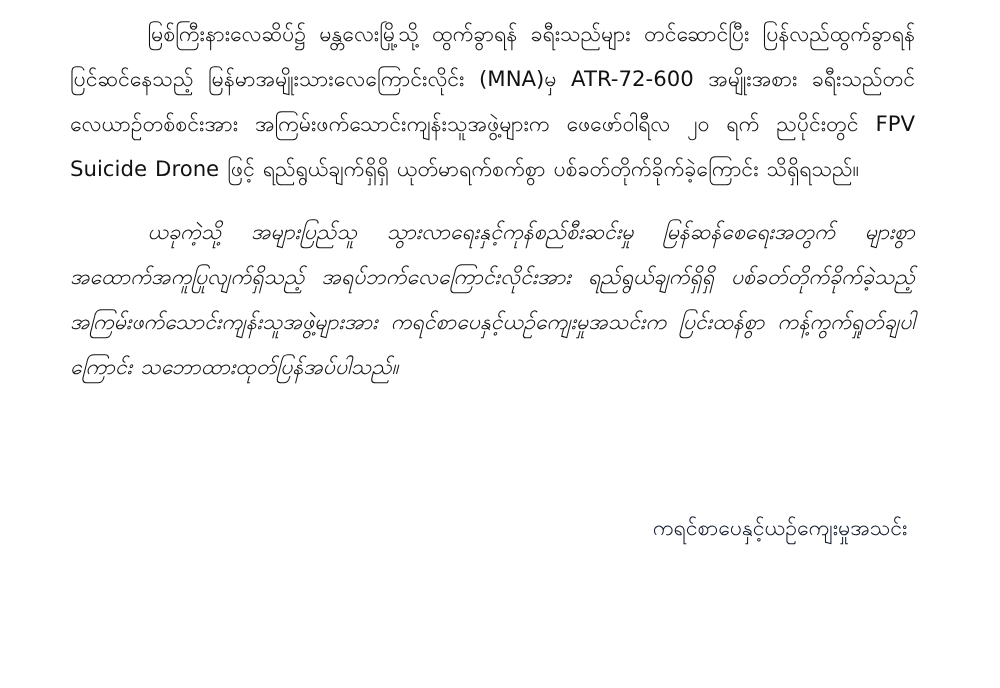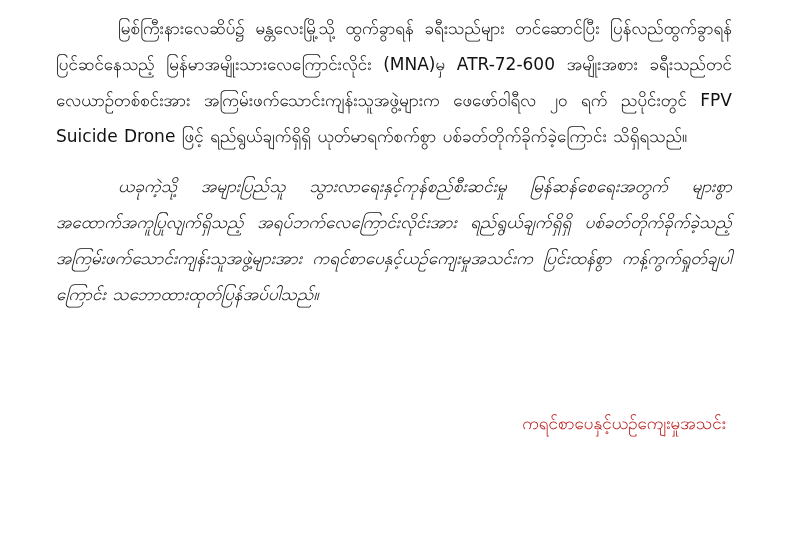--- a/index.html
+++ b/index.html
@@ -43,21 +43,21 @@
     height: 96px;
   }
   .signature-row {
     display: flex;
     justify-content: flex-end;
     padding-right: 18px;
   }
   .signature {
     font-size: 17px;
     line-height: 1.8;
-    color: #b91c1c;
+    color: #0f172a;
     text-align: right;
     white-space: nowrap;
   }
 </style>
 </head>
 <body>
 
 <div class="page">
   <div class="doc-body">
     <p class="para">မြစ်ကြီးနားလေဆိပ်၌ မန္တလေးမြို့သို့ ထွက်ခွာရန် ခရီးသည်များ တင်ဆောင်ပြီး ပြန်လည်ထွက်ခွာရန် ပြင်ဆင်နေသည့် မြန်မာအမျိုးသားလေကြောင်းလိုင်း (MNA)မှ ATR-72-600 အမျိုးအစား ခရီးသည်တင် လေယာဉ်တစ်စင်းအား အကြမ်းဖက်သောင်းကျန်းသူအဖွဲ့များက ဖေဖော်ဝါရီလ ၂၀ ရက် ညပိုင်းတွင် FPV Suicide Drone ဖြင့် ရည်ရွယ်ချက်ရှိရှိ ယုတ်မာရက်စက်စွာ ပစ်ခတ်တိုက်ခိုက်ခဲ့ကြောင်း သိရှိရသည်။</p>

